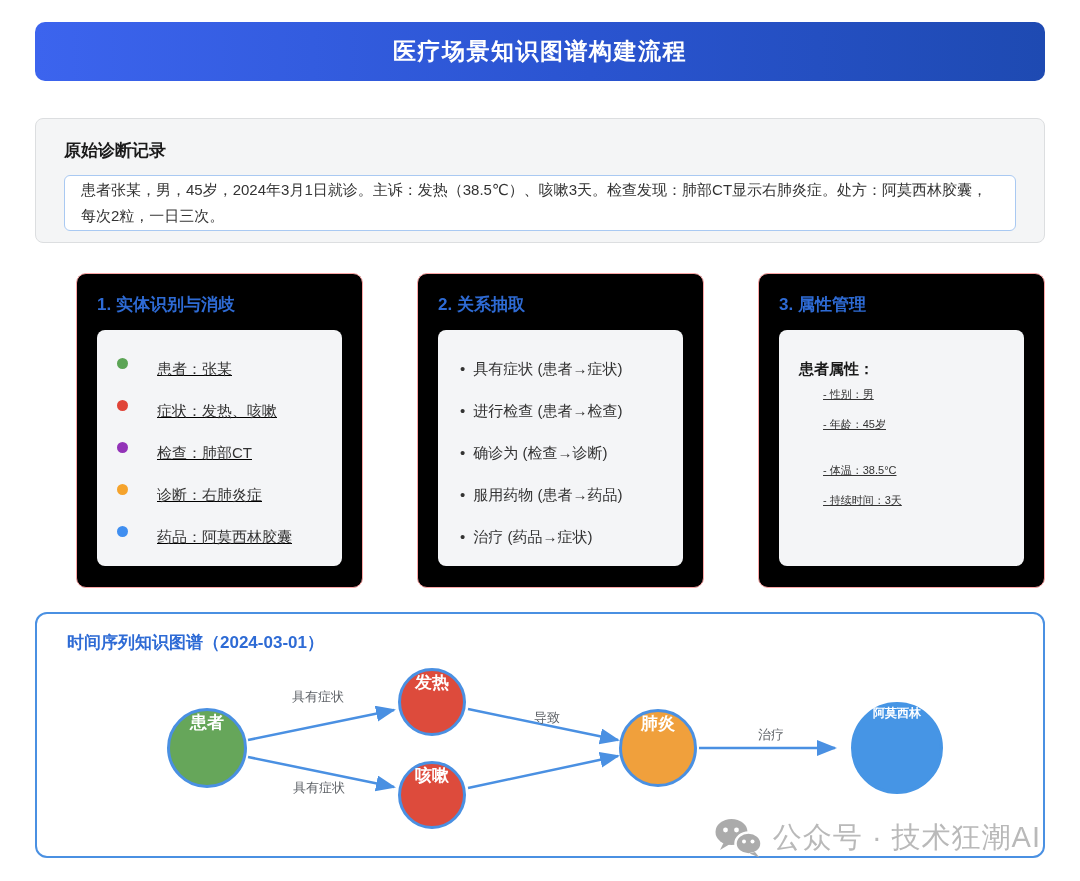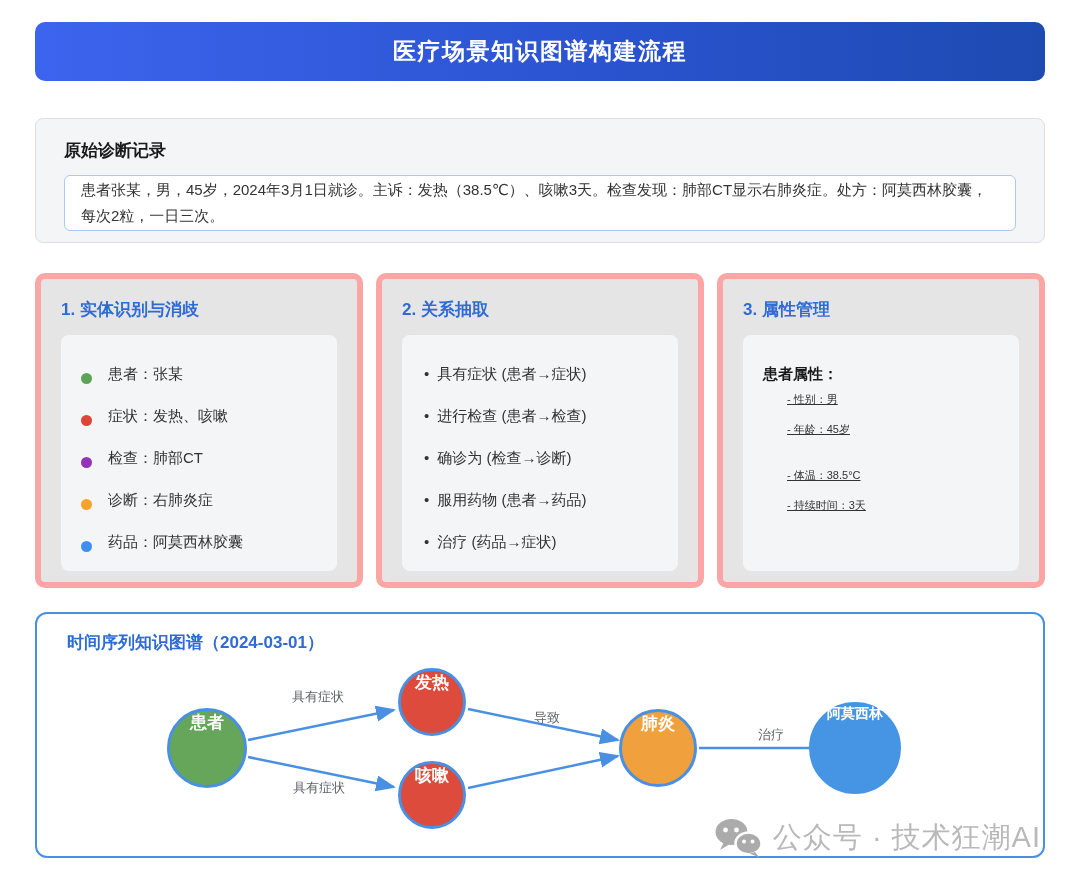--- a/index.html
+++ b/index.html
@@ -31,29 +31,30 @@
     border-radius: 6px; padding: 1px 16px;
     font-size: 15px; color: #333333; line-height: 26px;
   }
 
   
   .steps-row {
     position: absolute; left: 35px; top: 273px; width: 1010px; height: 315px;
     display: flex; gap: 13px;
   }
   .step-card {
-    flex: 1; background: #e5e5e5; border: 6px solid #fca5a5; border-radius: 10px;
+    flex: 1; background: #000000; border: 1px solid #fca5a5; border-radius: 10px;
     padding: 19px 20px;
+    margin-left: 41px;
   }
   .card-title { font-size: 17px; font-weight: bold; color: #2e6bd5; }
   .panel {
     margin-top: 14px; background: #f4f5f7; border-radius: 8px;
     height: 236px; padding: 28px 20px;
   }
-  .entity-row { display: flex; align-items: flex-end; gap: 16px; margin-bottom: 21px; }
+  .entity-row { display: flex; align-items: flex-start; gap: 29px; margin-bottom: 21px; text-decoration: underline; }
   .entity-row:last-child { margin-bottom: 0; }
   .entity-dot { width: 11px; height: 11px; border-radius: 50%; flex: 0 0 11px; }
   .entity-label { font-size: 15px; color: #333333; line-height: 21px; }
 
   .relation-row { font-size: 15px; color: #333333; line-height: 21px; margin-bottom: 21px; padding-left: 2px; }
   .relation-row:last-child { margin-bottom: 0; }
   .relation-row::before { content: "\2022"; margin-right: 8px; color: #333333; }
 
   .attr-group { margin-bottom: 16px; }
   .attr-group:last-child { margin-bottom: 0; }
@@ -69,21 +70,21 @@
   .edges-svg { position: absolute; left: 0; top: 0; width: 1006px; height: 242px; }
   .node {
     position: absolute; border-radius: 50%; border: 3px solid #4a90e2;
     display: flex; align-items: flex-start; justify-content: center;
     color: #ffffff; font-weight: bold; font-size: 17px;
   }
   .node-patient     { left: 130px; top:  94px; width: 80px; height: 80px; }
   .node-fever       { left: 361px; top:  54px; width: 68px; height: 68px; }
   .node-cough       { left: 361px; top: 147px; width: 68px; height: 68px; }
   .node-pneumonia   { left: 582px; top:  95px; width: 78px; height: 78px; }
-  .node-amoxicillin { left: 772px; top:  88px; width: 92px; height: 92px; font-size: 14px; border-color: #4695e5; }
+  .node-amoxicillin { left: 814px; top:  88px; width: 92px; height: 92px; font-size: 12px; border-color: #4695e5; }
   .edge-label {
     position: absolute; transform: translate(-50%, -50%);
     font-size: 13px; color: #5f6368; white-space: nowrap;
   }
   .el-hs1    { left: 281px; top:  83px; }
   .el-hs2    { left: 282px; top: 174px; }
   .el-causes { left: 510px; top: 104px; }
   .el-treats { left: 734px; top: 121px; }
 
   

